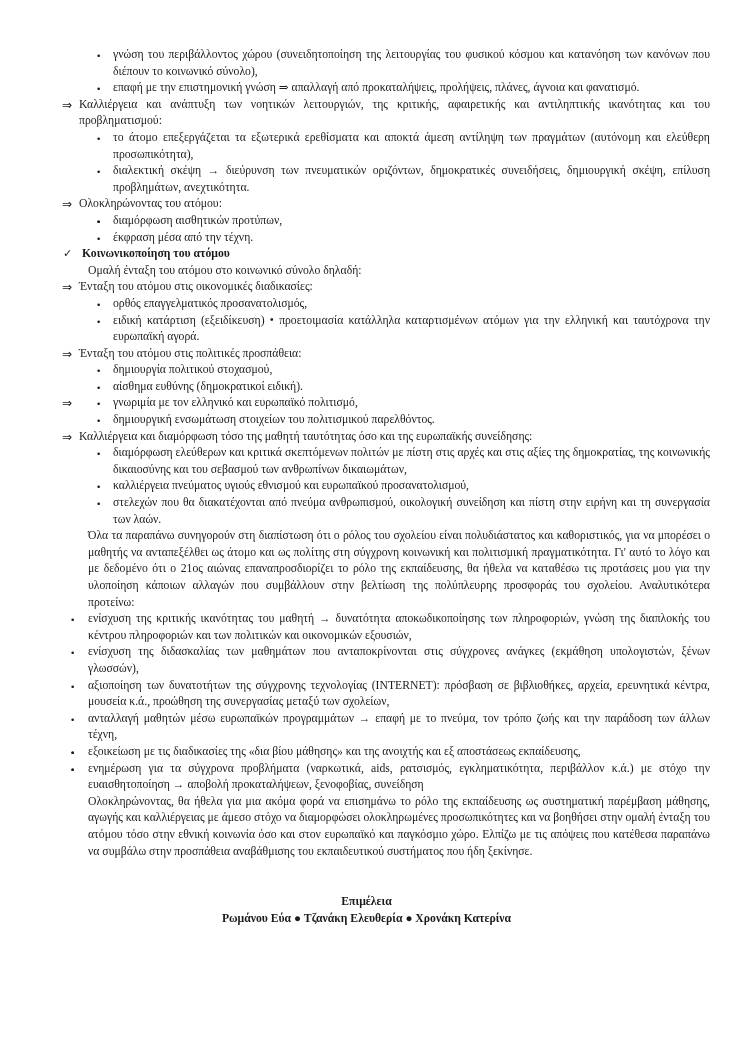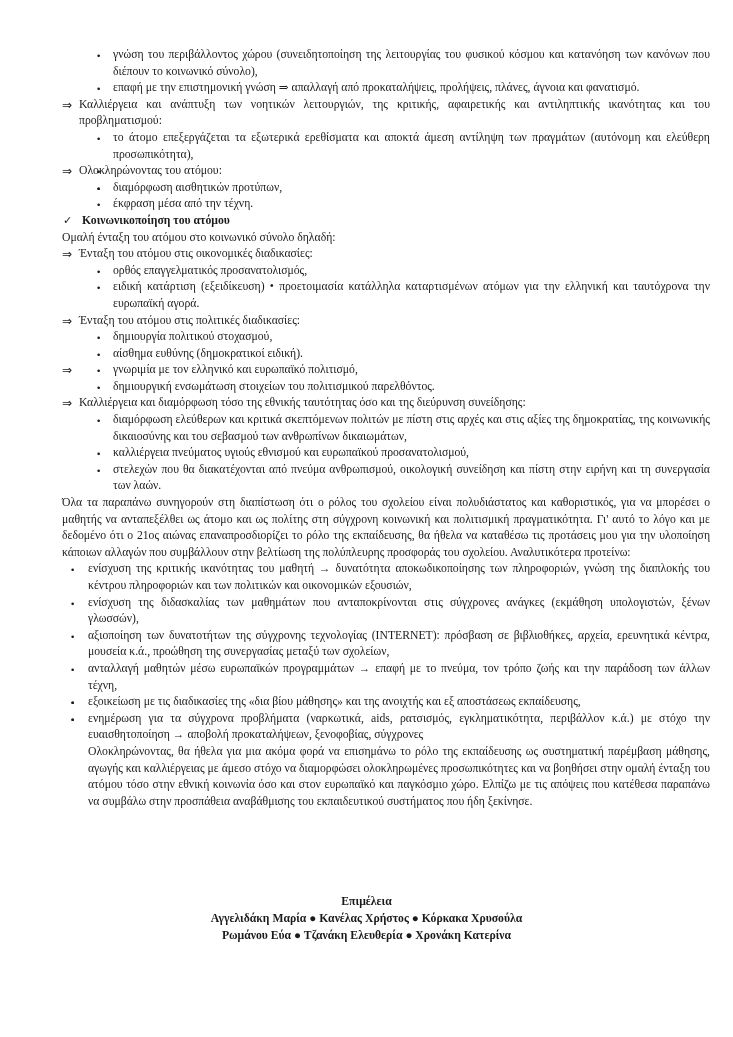--- a/index.html
+++ b/index.html
@@ -38,21 +38,21 @@
   
   .t-bullet2 { padding-left: 51px; }
   .t-bullet2 > .marker { left: 34px; font-size: 9px; top: 1px; }
   
   .t-bullet1 { padding-left: 26px; }
   .t-bullet1 > .marker { left: 8px; font-size: 9px; top: 1px; }
   
   .t-check { padding-left: 20px; font-weight: 700; }
   .t-check > .marker { left: 1px; font-weight: 400; }
   
-  .t-plain { padding-left: 0; }
+  .t-plain { padding-left: 0; margin-left: 26px; }
   
   .t-indent { padding-left: 26px; }
 
   .footer {
     position: absolute;
     left: 0;
     top: 893px;
     width: 733px;
     text-align: center;
     font-weight: 700;
@@ -77,20 +77,21 @@
       <div class="block t-arrow">
         <span class="marker">⇒</span>
         <span>Καλλιέργεια και ανάπτυξη των νοητικών λειτουργιών, της κριτικής, αφαιρετικής και αντιληπτικής ικανότητας και του προβληματισμού:</span>
       </div>
       <div class="block t-bullet2">
         <span class="marker">•</span>
         <span>το άτομο επεξεργάζεται τα εξωτερικά ερεθίσματα και αποκτά άμεση αντίληψη των πραγμάτων (αυτόνομη και ελεύθερη προσωπικότητα),</span>
       </div>
       <div class="block t-bullet2">
         <span class="marker">•</span>
+        <span>διαλεκτική σκέψη → διεύρυνση των πνευματικών οριζόντων, δημοκρατικές συνειδήσεις, δημιουργική σκέψη, επίλυση προβλημάτων, ανεχτικότητα.</span>
       </div>
       <div class="block t-arrow">
         <span class="marker">⇒</span>
         <span>Ολοκληρώνοντας του ατόμου:</span>
       </div>
       <div class="block t-bullet2">
         <span class="marker">•</span>
       </div>
       <div class="block t-bullet2">
         <span class="marker">•</span>
@@ -115,21 +116,21 @@
       <div class="block t-bullet2">
         <span class="marker">•</span>
         <span>ορθός επαγγελματικός προσανατολισμός,</span>
       </div>
       <div class="block t-bullet2">
         <span class="marker">•</span>
         <span>ειδική κατάρτιση (εξειδίκευση) • προετοιμασία κατάλληλα καταρτισμένων ατόμων για την ελληνική και ταυτόχρονα την ευρωπαϊκή αγορά.</span>
       </div>
       <div class="block t-arrow">
         <span class="marker">⇒</span>
-        <span>Ένταξη του ατόμου στις πολιτικές διαδικασίες:</span>
+        <span>Ένταξη του ατόμου στις πολιτικές προσπάθεια:</span>
       </div>
       <div class="block t-bullet2">
         <span class="marker">•</span>
         <span>δημιουργία πολιτικού στοχασμού,</span>
       </div>
       <div class="block t-bullet2">
         <span class="marker">•</span>
         <span>αίσθημα ευθύνης (δημοκρατικοί ειδική).</span>
       </div>
       <div class="block t-arrow">
@@ -138,21 +139,21 @@
       <div class="block t-bullet2">
         <span class="marker">•</span>
         <span>γνωριμία με τον ελληνικό και ευρωπαϊκό πολιτισμό,</span>
       </div>
       <div class="block t-bullet2">
         <span class="marker">•</span>
         <span>δημιουργική ενσωμάτωση στοιχείων του πολιτισμικού παρελθόντος.</span>
       </div>
       <div class="block t-arrow">
         <span class="marker">⇒</span>
-        <span>Καλλιέργεια και διαμόρφωση  τόσο της εθνικής ταυτότητας όσο και της διεύρυνση συνείδησης:</span>
+        <span>Καλλιέργεια και διαμόρφωση  τόσο της μαθητή ταυτότητας όσο και της ευρωπαϊκής συνείδησης:</span>
       </div>
       <div class="block t-bullet2">
         <span class="marker">•</span>
         <span>διαμόρφωση ελεύθερων και κριτικά σκεπτόμενων πολιτών με πίστη στις αρχές και στις αξίες της δημοκρατίας, της κοινωνικής δικαιοσύνης και του σεβασμού των ανθρωπίνων δικαιωμάτων,</span>
       </div>
       <div class="block t-bullet2">
         <span class="marker">•</span>
         <span>καλλιέργεια πνεύματος υγιούς εθνισμού και ευρωπαϊκού προσανατολισμού,</span>
       </div>
       <div class="block t-bullet2">
@@ -184,27 +185,26 @@
       </div>
       <div class="block t-bullet1">
         <span class="marker">•</span>
         <span>εξοικείωση με τις διαδικασίες της «δια βίου μάθησης» και της ανοιχτής και εξ αποστάσεως εκπαίδευσης,</span>
       </div>
       <div class="block t-bullet1">
         <span class="marker">•</span>
       </div>
       <div class="block t-bullet1">
         <span class="marker">•</span>
-        <span>ενημέρωση για τα σύγχρονα προβλήματα (ναρκωτικά, aids, ρατσισμός, εγκληματικότητα, περιβάλλον κ.ά.) με στόχο την ευαισθητοποίηση → αποβολή προκαταλήψεων, ξενοφοβίας, σύγχρονες</span>
+        <span>ενημέρωση για τα σύγχρονα προβλήματα (ναρκωτικά, aids, ρατσισμός, εγκληματικότητα, περιβάλλον κ.ά.) με στόχο την ευαισθητοποίηση → αποβολή προκαταλήψεων, ξενοφοβίας, συνείδηση</span>
       </div>
       <div class="block t-indent">
         
         <span>Ολοκληρώνοντας, θα ήθελα για μια ακόμα φορά να επισημάνω το ρόλο της εκπαίδευσης ως συστηματική παρέμβαση μάθησης, αγωγής και καλλιέργειας με άμεσο στόχο να διαμορφώσει ολοκληρωμένες προσωπικότητες και να βοηθήσει στην ομαλή ένταξη του ατόμου τόσο στην εθνική κοινωνία όσο και στον ευρωπαϊκό και παγκόσμιο χώρο. Ελπίζω με τις απόψεις που κατέθεσα παραπάνω να συμβάλω στην προσπάθεια αναβάθμισης του εκπαιδευτικού συστήματος που ήδη ξεκίνησε.</span>
       </div>
     </div>
 
   <div class="footer">
     <div class="footer-line">Επιμέλεια</div>
-    <div class="footer-line">Αγγελιδάκη Μαρία ● Κανέλας Χρήστος ● Κόρκακα Χρυσούλα</div>
     <div class="footer-line">Ρωμάνου Εύα ● Τζανάκη Ελευθερία ● Χρονάκη Κατερίνα</div>
   </div>
 
 </div>
 
 </body></html>

